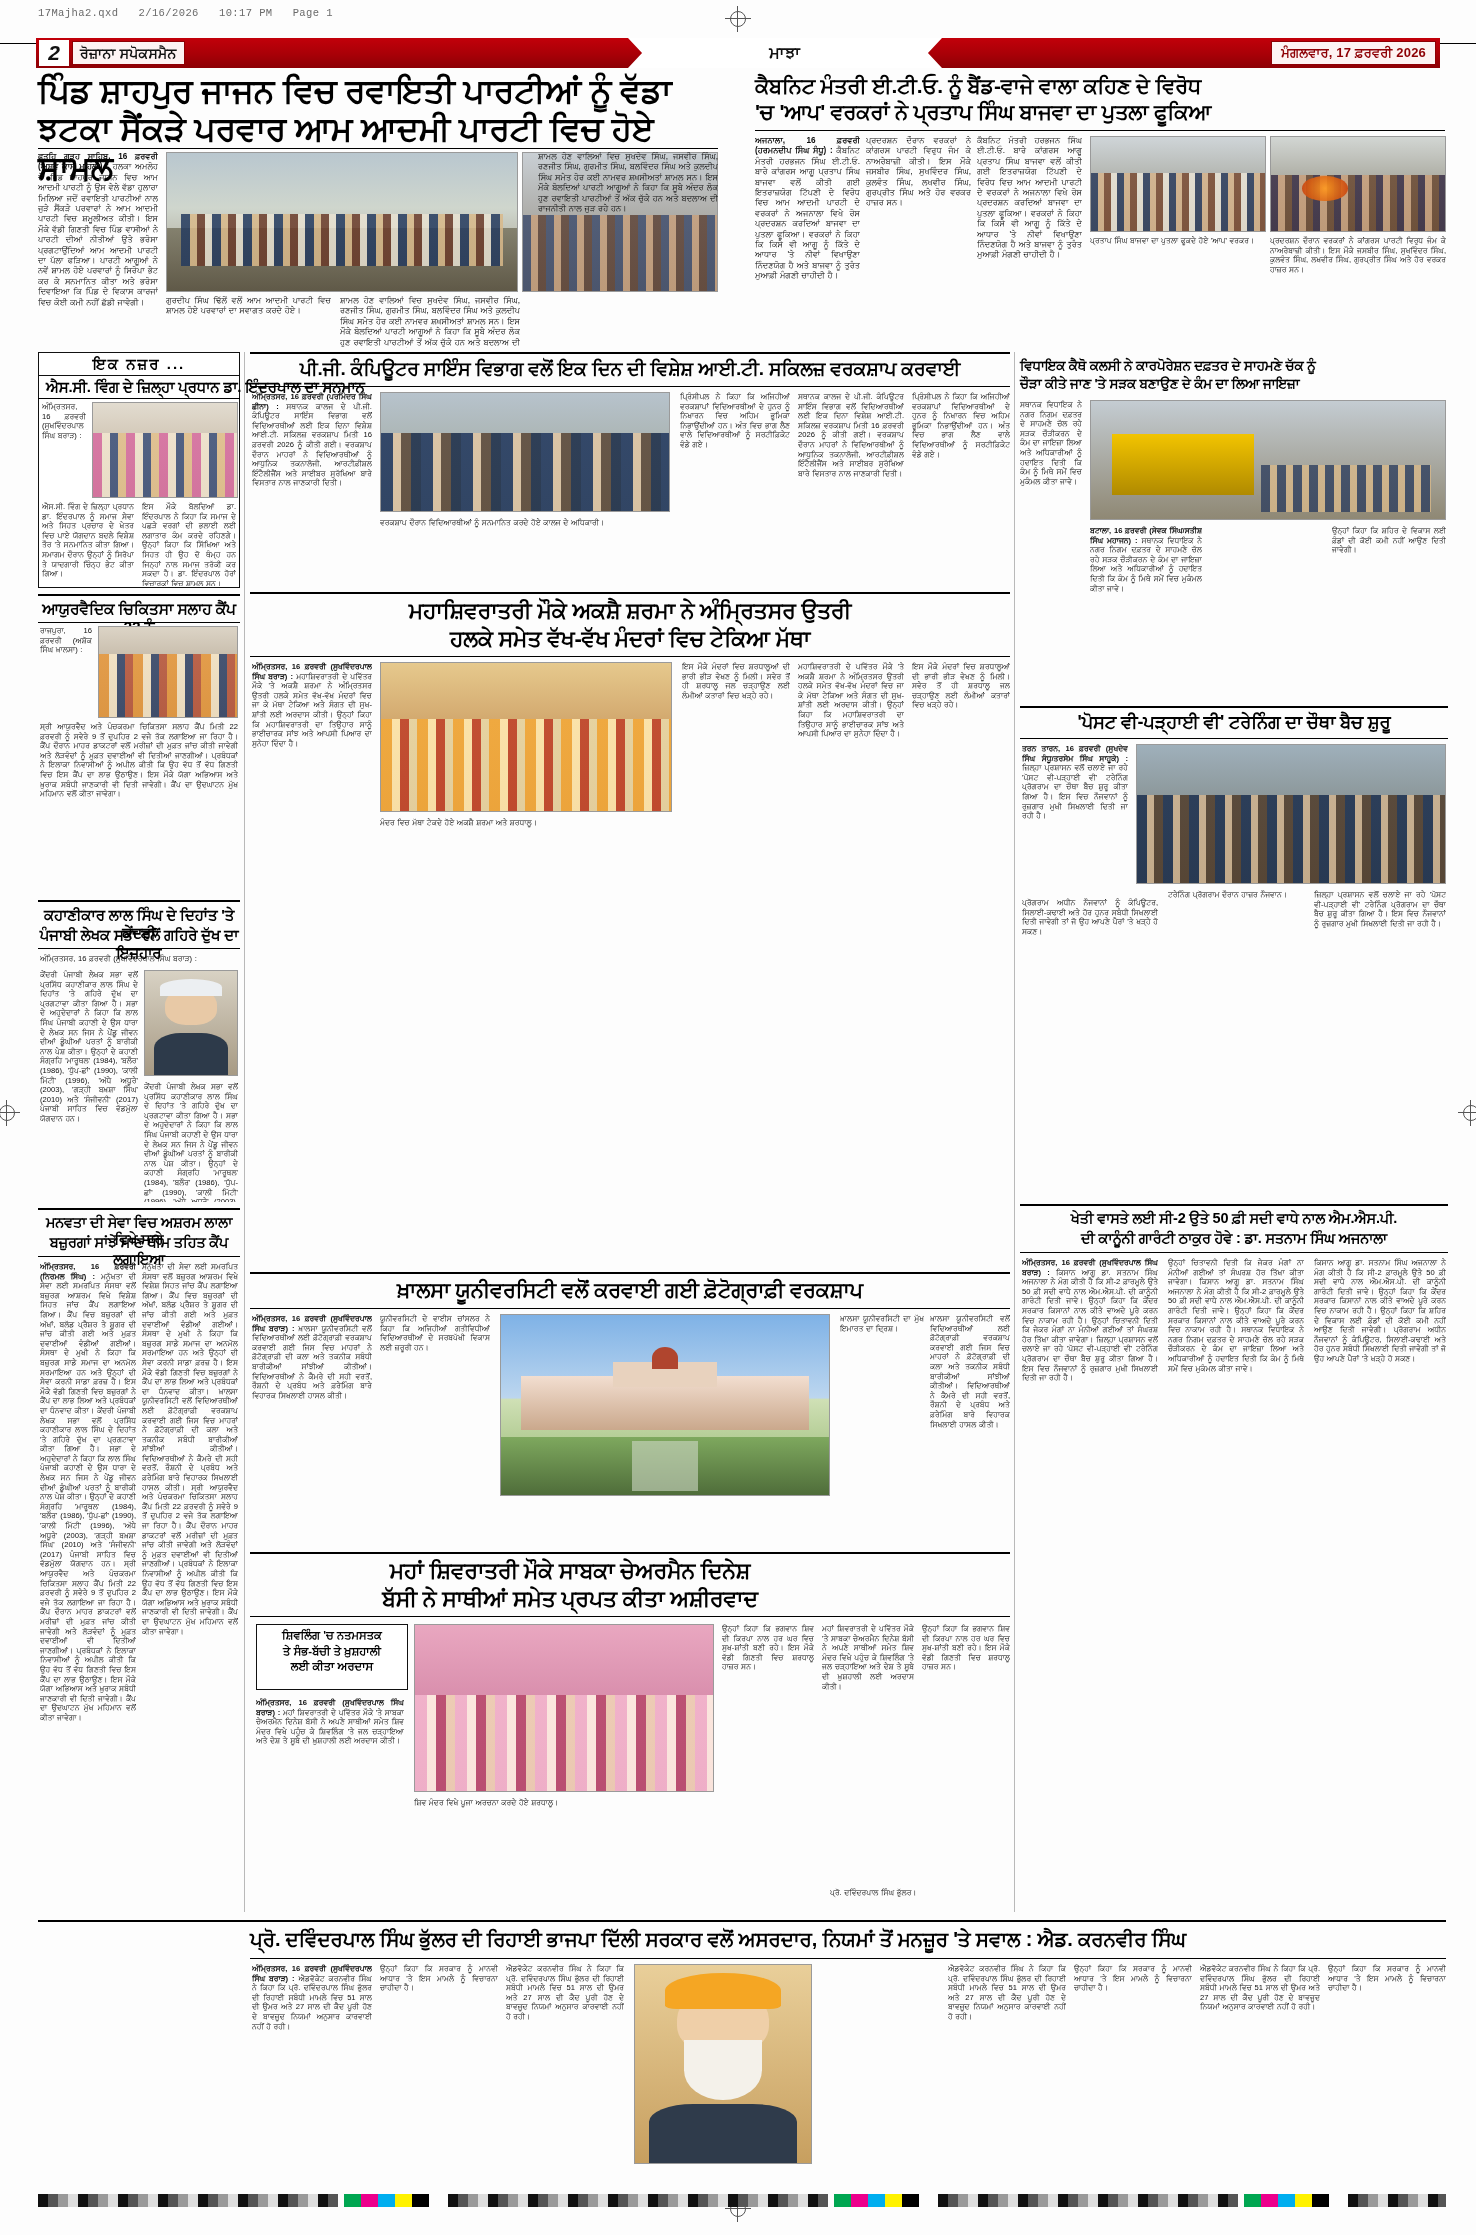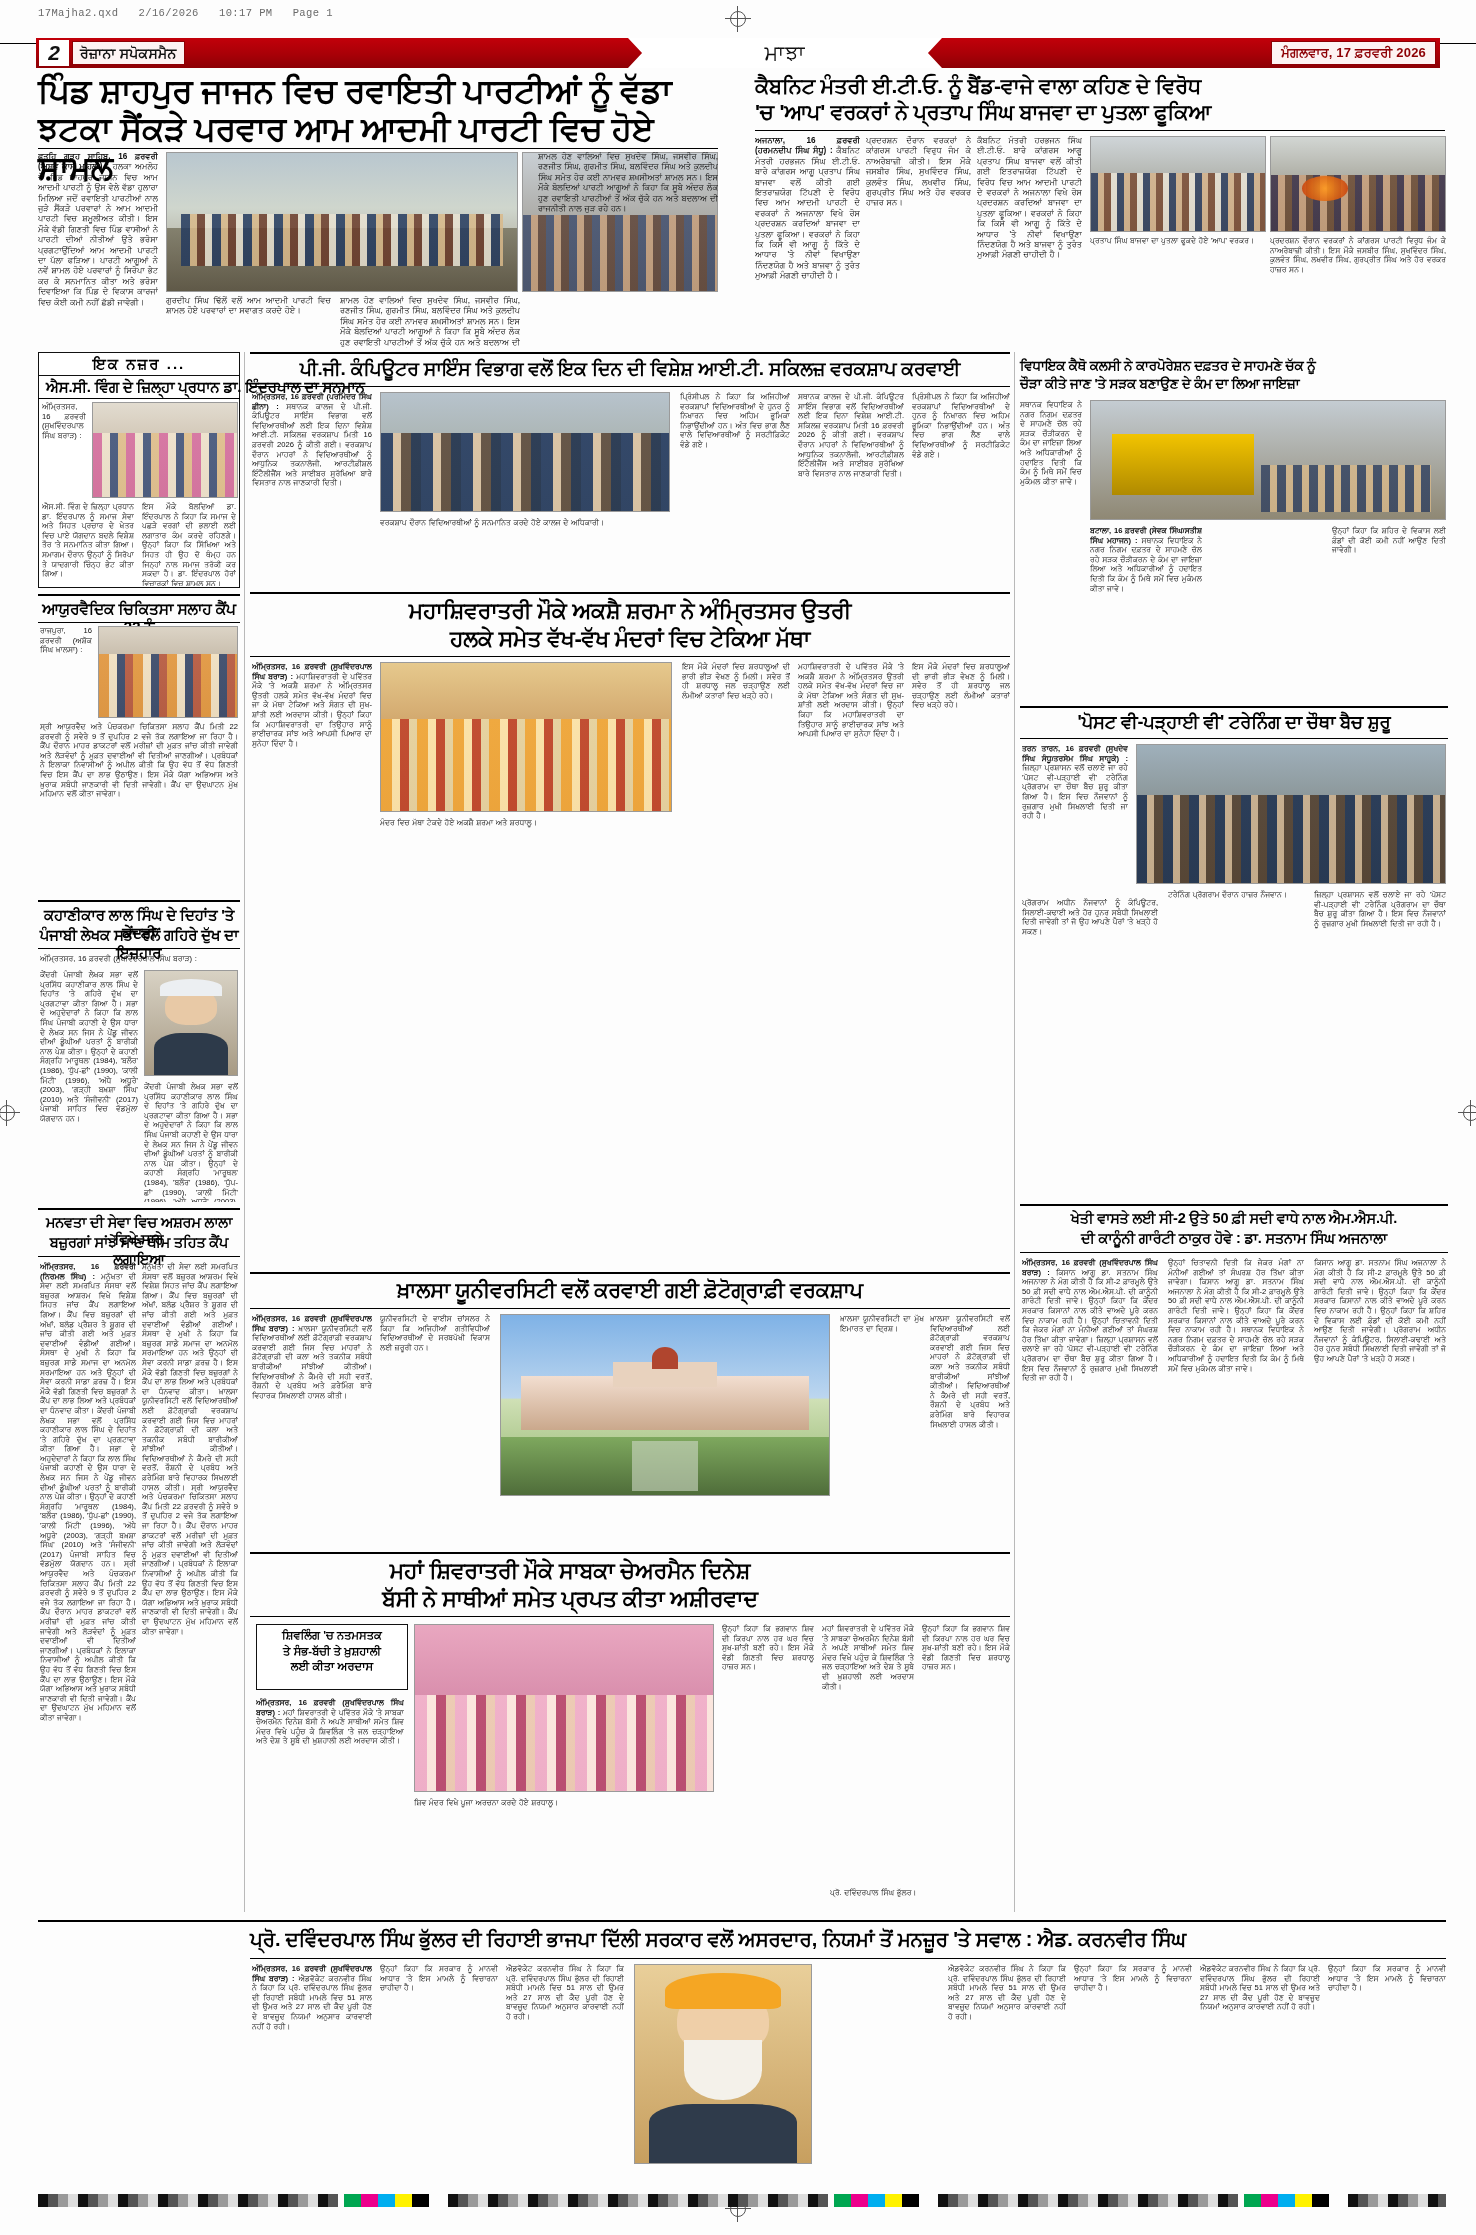--- a/index.html
+++ b/index.html
@@ -54,21 +54,21 @@
     position:absolute; top:0; width:54px; height:30px;
     background:#ffffff;
   }
   .mast-notch.l { left: 592px; clip-path: polygon(0 0, 100% 0, 100% 100%, 0 100%, 26% 50%); }
   .mast-notch.r { left: 852px; clip-path: polygon(0 0, 100% 0, 74% 50%, 100% 100%, 0 100%); }
   .mast-center {
     position:absolute; left:646px; top:0; width:206px; height:30px;
     background:#ffffff; display:flex; align-items:center; justify-content:center;
   }
   .mast-center span {
-    font-size:21px; font-weight:normal; color:#111; letter-spacing:1px;
+    font-size:16px; font-weight:bold; color:#111; letter-spacing:1px;
   }
   .mast-pageno {
     position:absolute; left:3px; top:2px; width:30px; height:26px;
     background:#ffffff; color:#111;
     display:flex; align-items:center; justify-content:center;
     font-size:21px; font-weight:bold; font-style:italic;
   }
   .mast-brand {
     position:absolute; left:36px; top:3px; height:24px;
     background:#fdf3f3; border:1px solid #8d0005; padding:0 7px;

